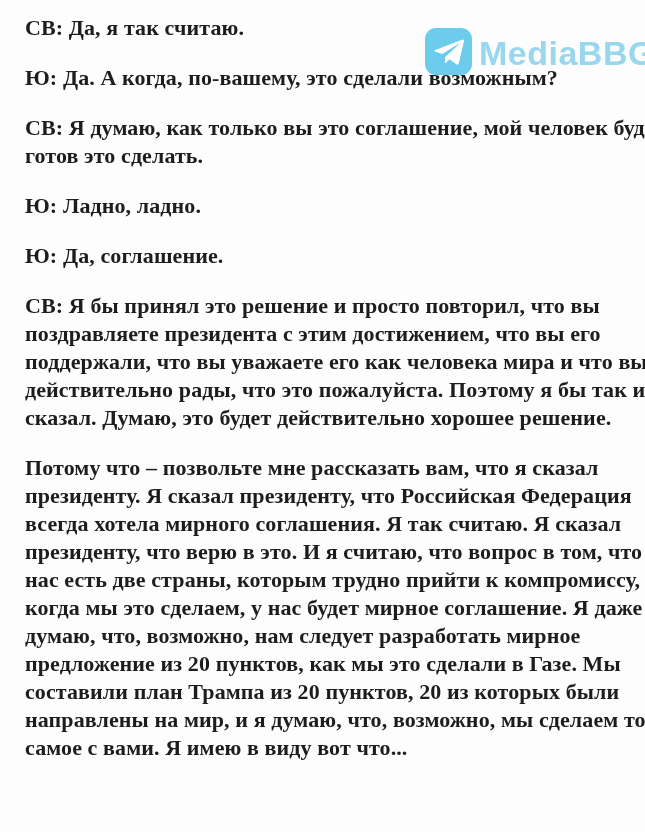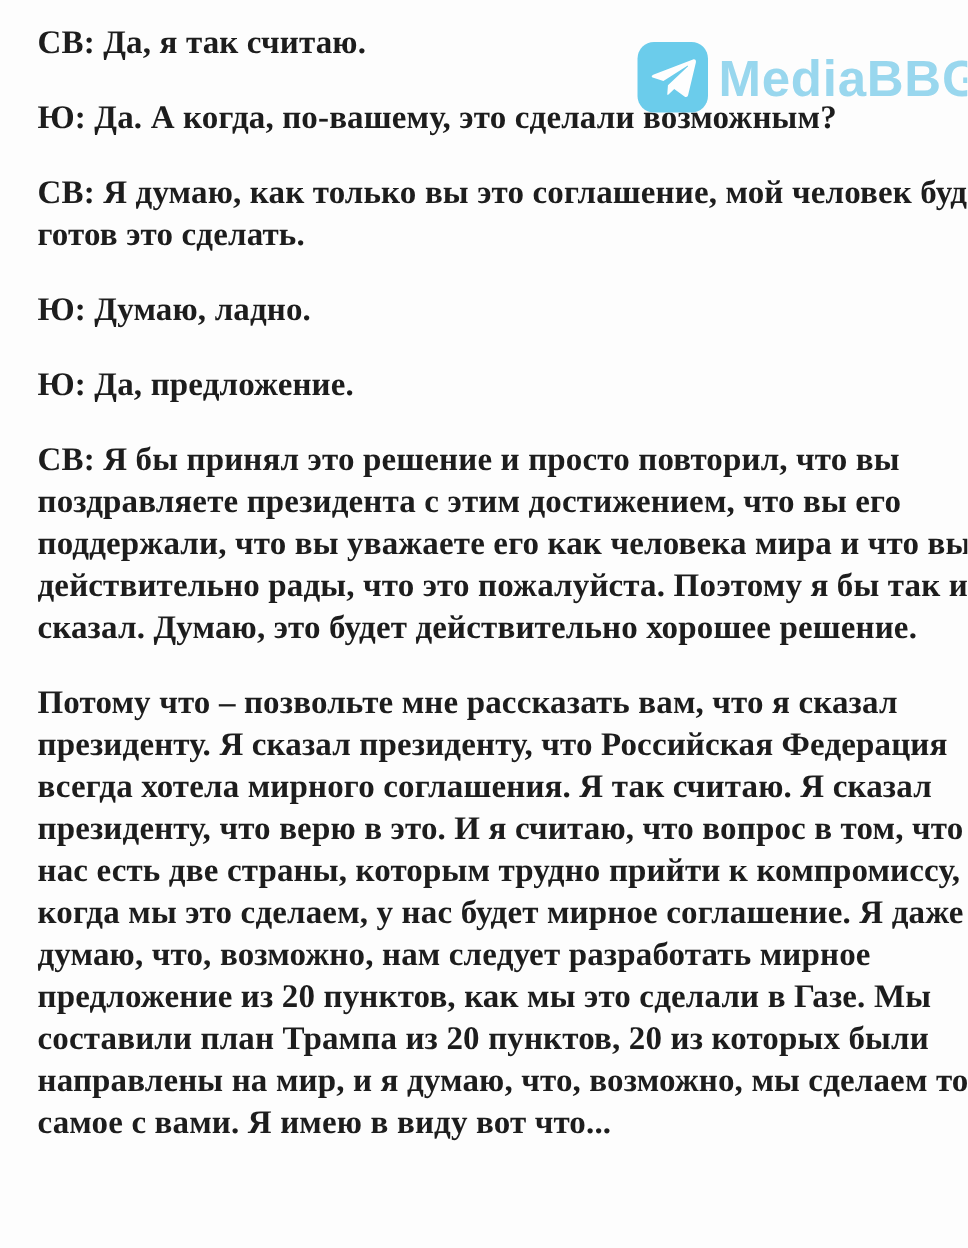--- a/index.html
+++ b/index.html
@@ -82,22 +82,22 @@
       </span>
     </div>
     <div class="wm-text" style="color: rgb(139, 210, 236);">MediaBBG</div>
   </div>
 
   <div class="transcript" id="transcript">
       <p class="para">СВ: Да, я так считаю.</p>
       <p class="para">Ю: Да. А когда, по-вашему, это сделали возможным?</p>
       <p class="para">СВ: Я думаю, как только вы это соглашение, мой человек будет
 готов это сделать.</p>
-      <p class="para">Ю: Думаю, ладно.</p>
-      <p class="para">Ю: Да, предложение.</p>
+      <p class="para">Ю: Ладно, ладно.</p>
+      <p class="para">Ю: Да, соглашение.</p>
       <p class="para">СВ: Я бы принял это решение и просто повторил, что вы
 поздравляете президента с этим достижением, что вы его
 поддержали, что вы уважаете его как человека мира и что вы
 действительно рады, что это пожалуйста. Поэтому я бы так и
 сказал. Думаю, это будет действительно хорошее решение.</p>
       <p class="para">Потому что – позвольте мне рассказать вам, что я сказал
 президенту. Я сказал президенту, что Российская Федерация
 всегда хотела мирного соглашения. Я так считаю. Я сказал
 президенту, что верю в это. И я считаю, что вопрос в том, что у
 нас есть две страны, которым трудно прийти к компромиссу, и

